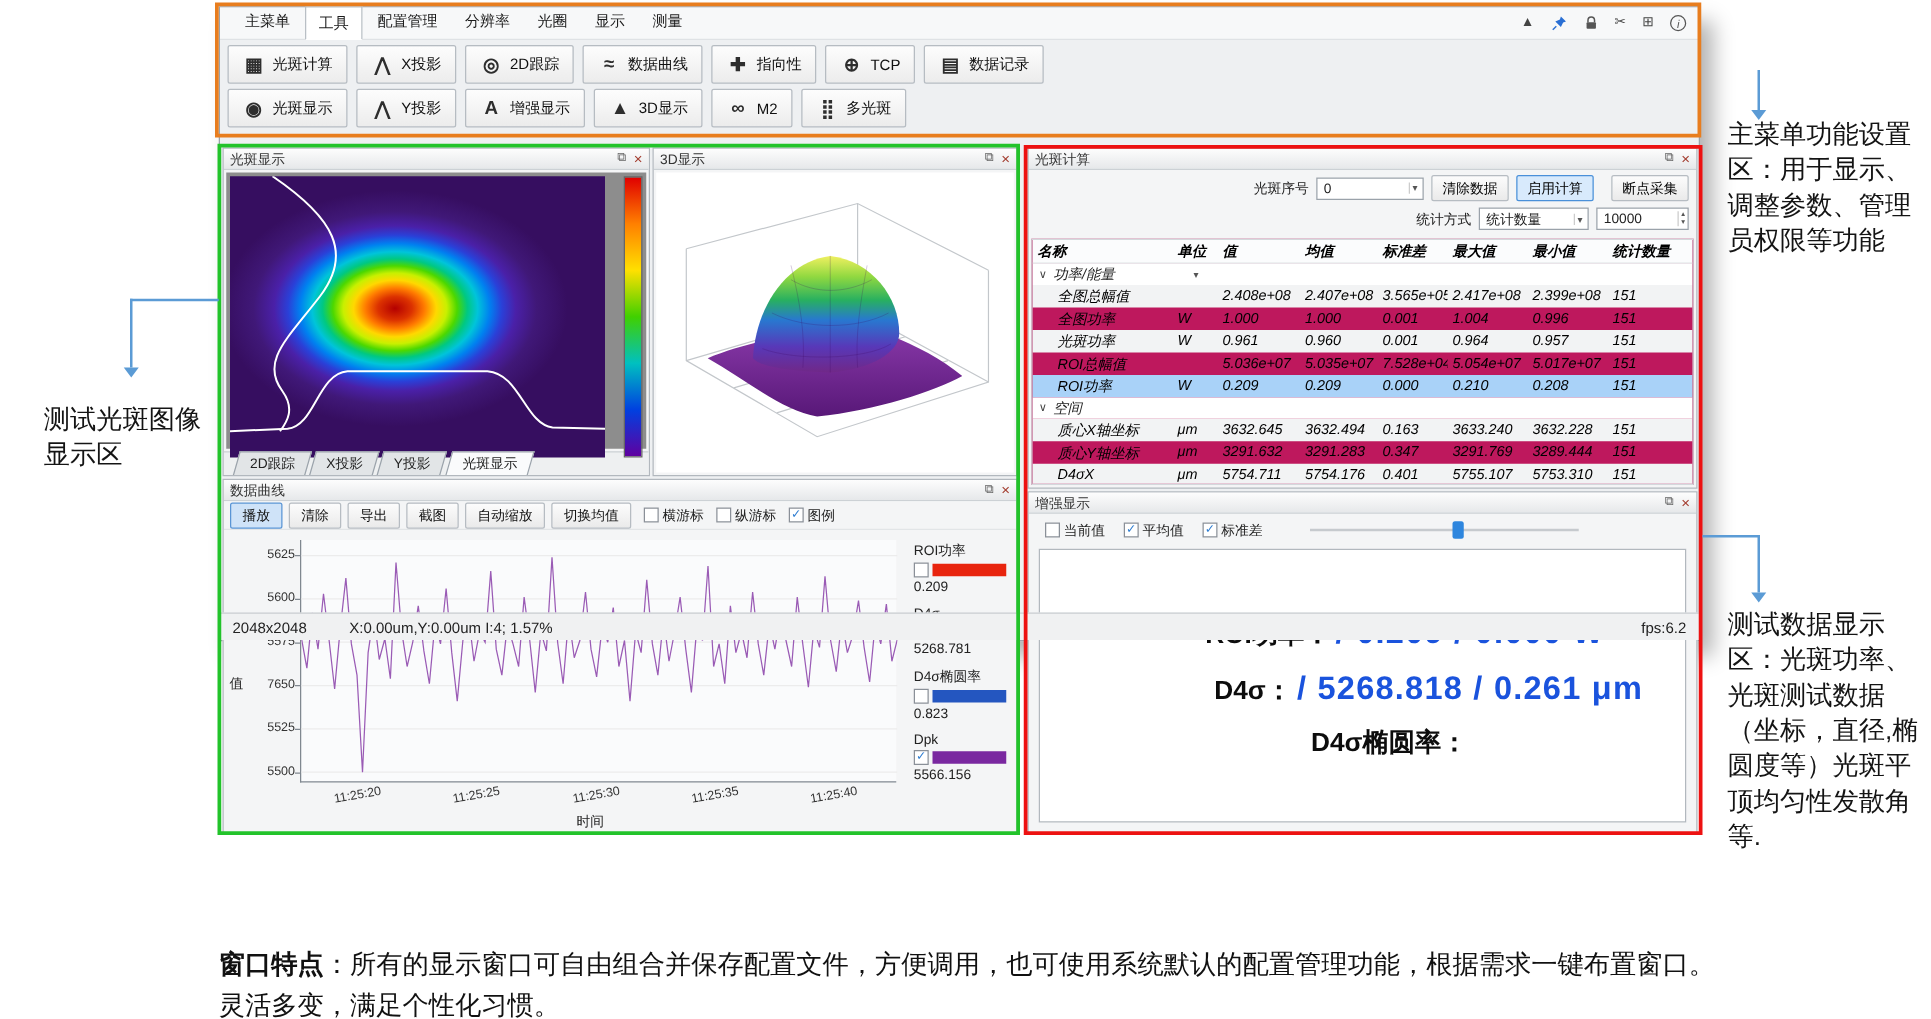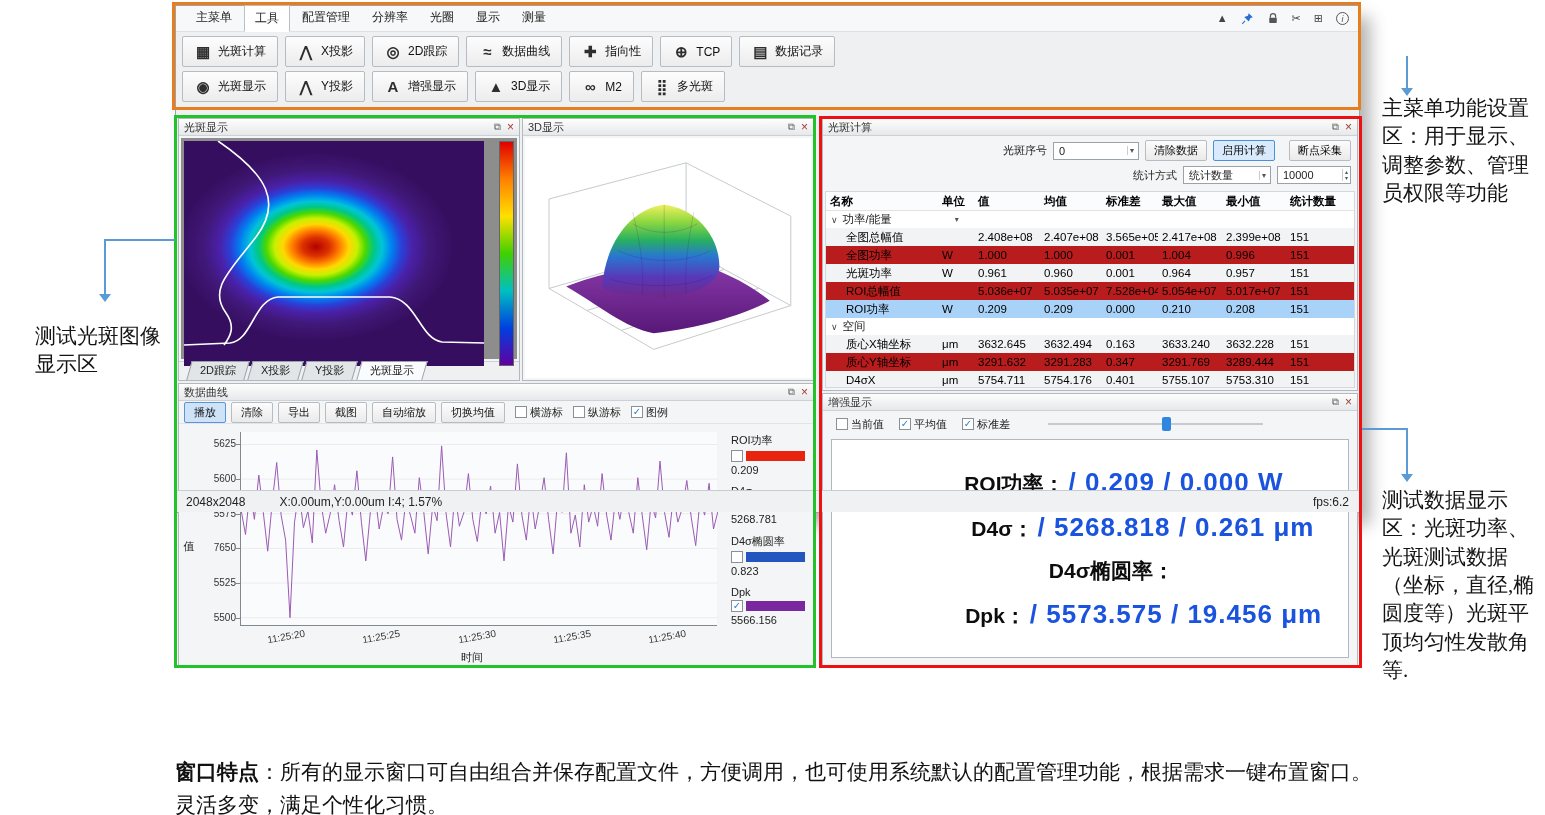--- a/index.html
+++ b/index.html
@@ -86,21 +86,21 @@
   .combo { display:inline-flex; align-items:center; border:1px solid #9aa2aa; background:#fff;
     font-size:11px; padding:1px 2px 1px 5px; height:18px; }
   .combo .arr { margin-left:8px; color:#555; font-size:8px; border-left:1px solid #ccc; padding:0 2px; }
   .spin { display:inline-flex; align-items:center; border:1px solid #9aa2aa; background:#fff;
     font-size:11px; padding:1px 2px 1px 5px; height:18px; }
   .spin .arrs { display:flex; flex-direction:column; font-size:6px; color:#555; line-height:1;
     margin-left:8px; border-left:1px solid #ccc; padding-left:2px; }
   .calc-btn { font-size:11px; padding:2px 8px; border:1px solid #b6bcc2;
     background:linear-gradient(#fcfcfc,#eaeaea); border-radius:2px; }
   .calc-btn.primary { background:#d8eafc; border-color:#4a90d9; }
-  .tbl { flex:1; overflow:hidden; font-size:11.5px; background:#b91c1c; margin:0 2px 2px 2px; border:1px solid #d4d8dc; }
+  .tbl { flex:1; overflow:hidden; font-size:11.5px; background:#be185d; margin:0 2px 2px 2px; border:1px solid #d4d8dc;font-style:italic; }
   .tbl-header, .tbl-row { display:grid; grid-template-columns:112px 36px 66px 62px 56px 64px 64px 1fr; align-items:center; }
   .tbl-header { height:19px; font-weight:bold; border-bottom:1px solid #e0e3e6; background:#fbfcfd; }
   .tbl-row { height:18px; }
   .tbl-row.alt { background:#f2f3f4; }
   .tbl-row.selected { background:#a9d2f8; }
   .cell { padding-left:4px; white-space:nowrap; overflow:hidden; }
   .name-cell { padding-left:20px; }
   .group-row { display:flex; align-items:center; height:17px; font-size:11.5px; padding-left:5px; gap:5px; background:#fff; color:#222; }
   .g-chev { font-size:9px; color:#444; }
   .filter-arr { margin-left:58px; font-size:8px; color:#555; }
@@ -117,21 +117,21 @@
 
   .status-bar { position:absolute; left:0; right:0; bottom:0; height:22px; background:#f0f1f2;
     border-top:1px solid #c9cdd1; display:flex; align-items:center; font-size:12px; color:#222; padding:0 10px; }
   .st-size { margin-right:34px; }
   .st-fps { margin-left:auto; }
 
   
   .overlay-box { position:absolute; border:3px solid; pointer-events:none; z-index:5; }
 
   
-  .annotation { position:absolute; font-size:21px; color:#141414; line-height:1.35; z-index:6;font-family:Liberation Serif, serif; }
+  .annotation { position:absolute; font-size:21px; color:#141414; line-height:1.35; z-index:6; }
   .ann-line { position:absolute; background:#5b9bd5; z-index:6; }
   .arrow-down { position:absolute; width:0; height:0; border-left:6px solid transparent;
     border-right:6px solid transparent; border-top:8px solid #5b9bd5; z-index:6; }
   .footer-note { position:absolute; left:175px; top:736px; width:1215px; font-size:21px; color:#111; line-height:1.55;margin-top:20px; }
 </style>
 </head>
 <body>
 
 <div class="canvas">
 
@@ -558,24 +558,20 @@
             <span class="enh-label">ROI功率：</span>
             <span class="enh-value" style="color: rgb(26, 83, 221);">/ 0.209 / 0.000 W</span>
           </div>
           <div class="enh-row">
             <span class="enh-label">D4σ：</span>
             <span class="enh-value" style="color: rgb(26, 83, 221);">/ 5268.818 / 0.261 μm</span>
           </div>
           <div class="enh-row">
             <span class="enh-label">D4σ椭圆率：</span>
           </div>
-          <div class="enh-row">
-            <span class="enh-label">Dpk：</span>
-            <span class="enh-value" style="color: rgb(26, 83, 221);">/ 5573.575 / 19.456 μm</span>
-          </div>
         </div>
     </section>
 
     <div class="status-bar">
       <span class="st-size">2048x2048</span>
       <span>X:0.00um,Y:0.00um I:4; 1.57%</span>
       <span class="st-fps">fps:6.2</span>
     </div>
   </div>
 

